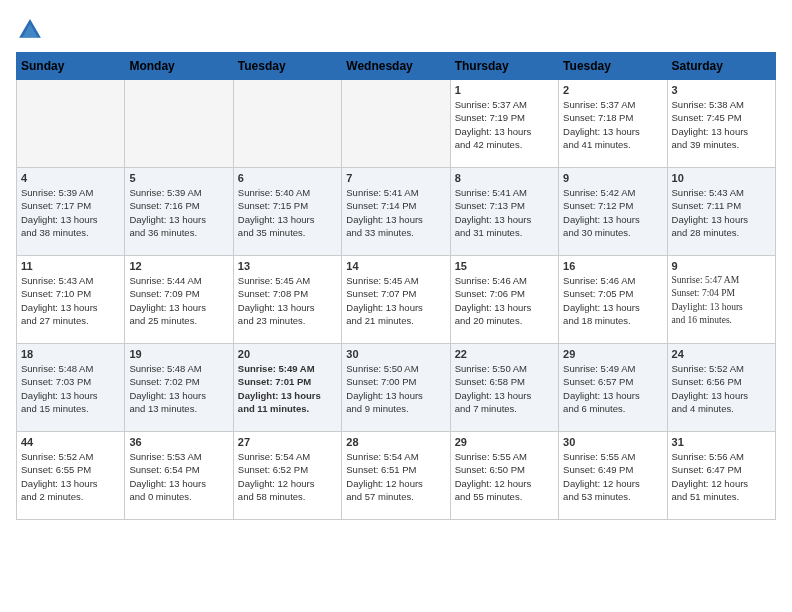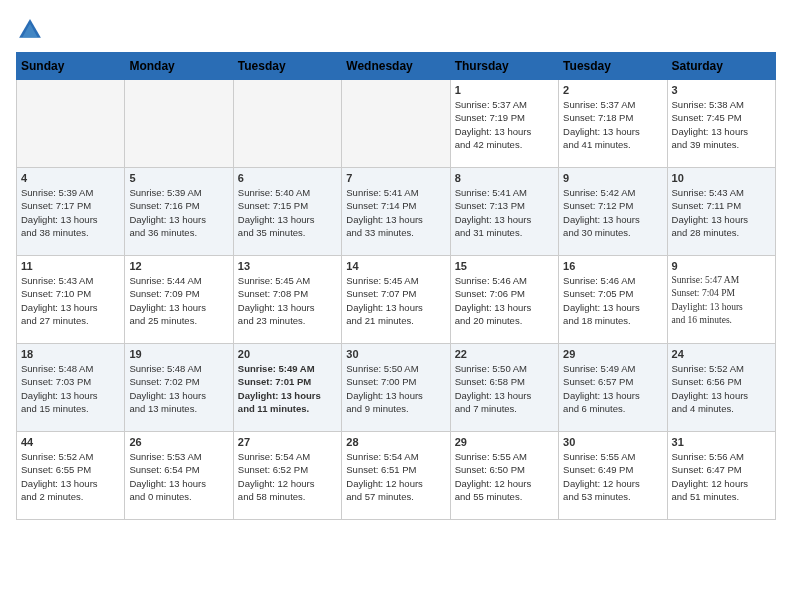--- a/index.html
+++ b/index.html
@@ -314,21 +314,21 @@
       </tr>
       <tr>
         <td>
           <span class="day-num">44</span>
           <div class="day-info" style="white-space: pre-line;">Sunrise: 5:52 AM
 Sunset: 6:55 PM
 Daylight: 13 hours
 and 2 minutes.</div>
         </td>
         <td>
-          <span class="day-num">26</span>
+          <span class="day-num">36</span>
           <div class="day-info" style="white-space: pre-line;">Sunrise: 5:53 AM
 Sunset: 6:54 PM
 Daylight: 13 hours
 and 0 minutes.</div>
         </td>
         <td>
           <span class="day-num">27</span>
           <div class="day-info" style="white-space: pre-line;">Sunrise: 5:54 AM
 Sunset: 6:52 PM
 Daylight: 12 hours

